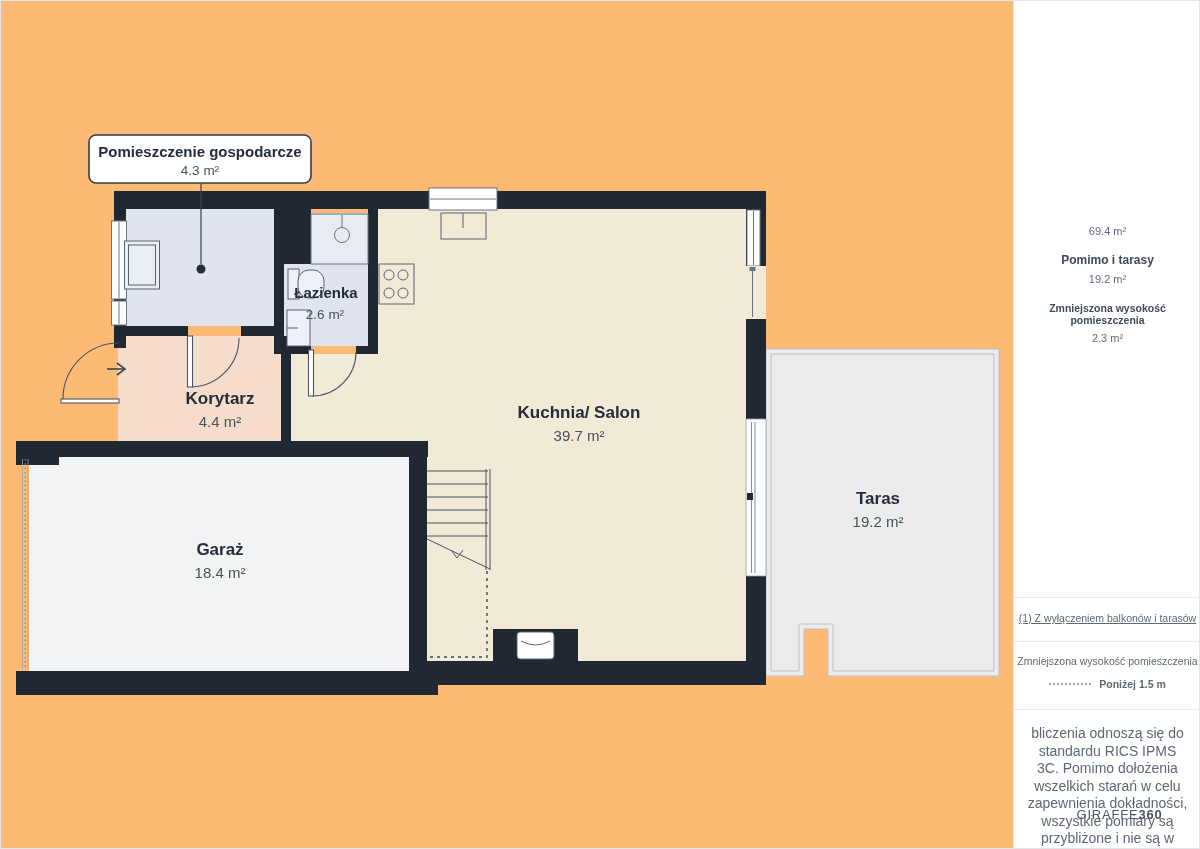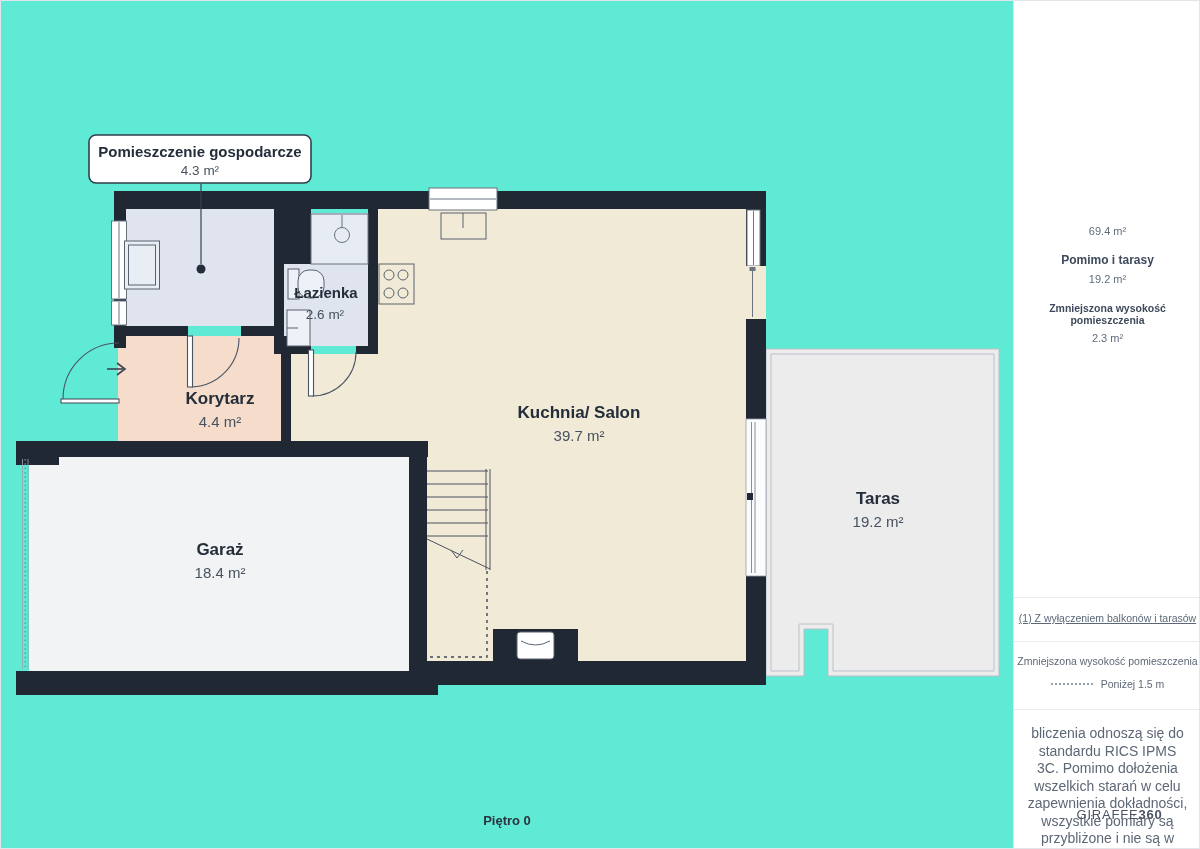--- a/index.html
+++ b/index.html
@@ -1,16 +1,16 @@
 <!DOCTYPE html>
 <html><head>
 <meta charset="utf-8">
 <style>
   html,body{margin:0;padding:0;background:#fff;}
-  .page{position:relative;width:1200px;height:849px;background:#5eead4;
+  .page{position:relative;width:1200px;height:849px;background:#fdba74;
         box-sizing:border-box;border:1px solid #e2e5e9;overflow:hidden;
         font-family:"Liberation Sans","DejaVu Sans",sans-serif;}
   .plan-svg{position:absolute;left:0;top:0;}
 
   
   .rn{font:bold 17px "Liberation Sans","DejaVu Sans",sans-serif;fill:#242d3a;text-anchor:middle;}
   .ra{font:15px "Liberation Sans","DejaVu Sans",sans-serif;fill:#46525f;text-anchor:middle;}
   .rn-s{font:bold 15px "Liberation Sans","DejaVu Sans",sans-serif;fill:#242d3a;text-anchor:middle;}
   .ra-s{font:13.5px "Liberation Sans","DejaVu Sans",sans-serif;fill:#46525f;text-anchor:middle;}
   .ct{font:bold 15px "Liberation Sans","DejaVu Sans",sans-serif;fill:#242d3a;text-anchor:middle;}
@@ -29,21 +29,21 @@
   .s-label sup{font-size:8px;}
   .s-label2{font-size:12px;font-weight:bold;color:#3e4a5b;margin-top:16px;}
   .s-label3{font-size:10.5px;font-weight:bold;color:#3e4a5b;margin-top:17px;}
   .s-value{font-size:11px;color:#606c7b;margin-top:6px;}
   .footnote{position:absolute;top:611px;left:0;width:100%;text-align:center;
             font-size:10.5px;color:#5d6876;text-decoration:underline;}
   .legend-title{position:absolute;top:654px;left:0;width:100%;text-align:center;
                 font-size:10.5px;color:#5d6876;}
   .legend-row{position:absolute;top:677px;left:0;width:100%;display:flex;
               justify-content:center;align-items:center;gap:8px;
-              font-size:10.5px;color:#5d6876;}
+              font-size:10.5px;color:#5d6876;font-weight:bold;}
   .dash-sample{display:inline-block;width:42px;height:0;border-top:2px dotted #98a0ab;}
   .disclaimer{position:absolute;top:724px;left:0;width:100%;box-sizing:border-box;
               padding:0 13px;text-align:center;font-size:14px;line-height:1.25;color:#5d6876;}
   .logo{position:absolute;top:806px;left:12px;width:100%;text-align:center;
         font-size:13px;letter-spacing:0.8px;color:#4b5563;}
   .logo-a{font-weight:400;} .logo-b{font-weight:bold;}
 </style>
 </head>
 <body>
 
@@ -212,21 +212,20 @@
       <text class="ra" x="219" y="426">4.4 m²</text>
       <text class="rn" x="578" y="417">Kuchnia/ Salon</text>
       <text class="ra" x="578" y="440">39.7 m²</text>
       <text class="rn" x="219" y="554">Garaż</text>
       <text class="ra" x="219" y="577">18.4 m²</text>
       <text class="rn" x="877" y="503">Taras</text>
       <text class="ra" x="877" y="526">19.2 m²</text>
     </g>
   </svg>
 
-  <div class="floor-label">Piętro 0</div>
 
   <aside class="sidebar">
 
     <div class="summary">
       <div class="s-value">69.4 m²</div>
       <div class="s-label2">Pomimo i tarasy</div>
       <div class="s-value">19.2 m²</div>
       <div class="s-label3">Zmniejszona wysokość pomieszczenia</div>
       <div class="s-value">2.3 m²</div>
     </div>

